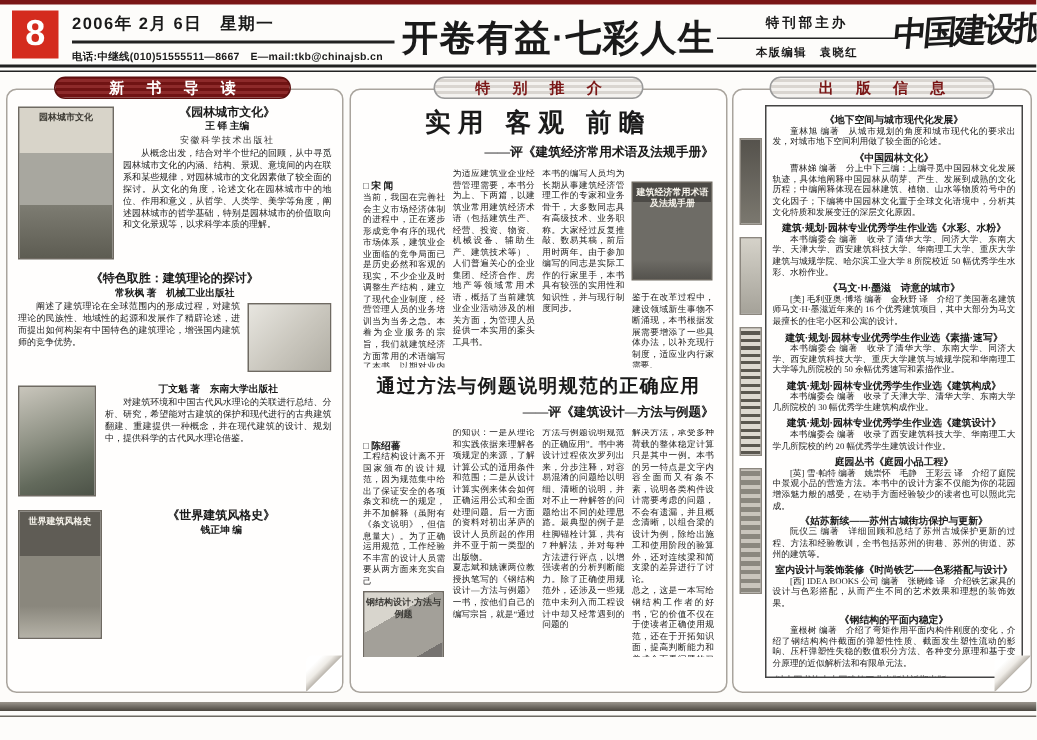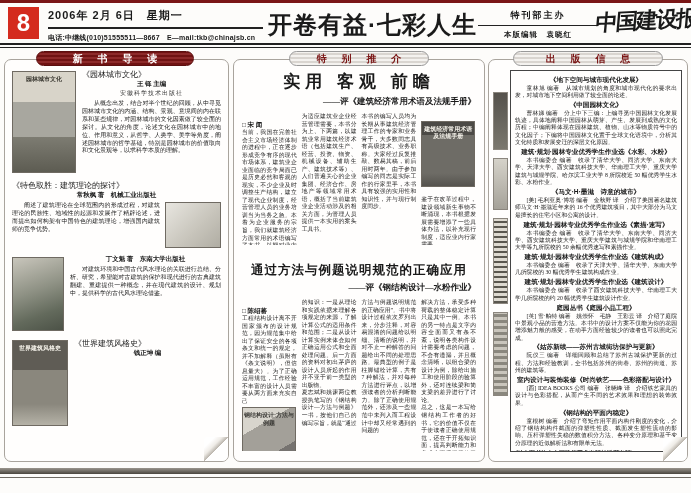--- a/index.html
+++ b/index.html
@@ -67,21 +67,21 @@
   .panel-right { left:488px; width:200px; }
   .curl {
     position:absolute; right:0; bottom:0; width:24px; height:24px;
     background:linear-gradient(315deg,#ffffff 0 48%,#bdb8b0 50%,#efece7 62%,#ffffff 78%);
     border-top-left-radius:4px;
   }
 
   
   .books { padding:9px 7px 4px 7px; }
   .book { overflow:hidden; margin-bottom:5px; }
-  .book-title { font-weight:normal; font-size:8px; text-align:left; font-family:"Liberation Sans", sans-serif; }
+  .book-title { font-weight:bold; font-size:8px; text-align:center; font-family:"Liberation Sans", sans-serif; }
   .book-meta  { font-weight:bold; font-size:6.5px; text-align:center; }
   .book-pub   { font-size:6px; text-align:center; color:#333; letter-spacing:1px; }
   .book-body  { font-size:6px; line-height:1.32; text-align:justify; margin-top:2px; }
   .indent { text-indent:2em; }
   .cover {
     border:1px solid #6f6a62; color:#f7f4ec; overflow:hidden;
     font-size:6px; font-weight:bold; text-align:center; line-height:1.2;
     display:flex; align-items:flex-start; justify-content:center; padding-top:4px;
   }
   .cover.photo1 { float:left;  width:64px; height:102px; margin:2px 6px 2px 0;
@@ -93,21 +93,21 @@
   .cover.photo3 { float:right; width:58px; height:74px;  margin:2px 0 2px 5px;
     background:linear-gradient(#efece4 0 26%, #b9b6ab 26% 70%, #8c897d); color:#44423a; }
   .cover.photo4 { float:left;  width:56px; height:86px;  margin:2px 6px 2px 0;
     background:linear-gradient(#5f5c55 0 35%, #8a877d 35% 75%, #b5b2a7); }
 
   
   .mid-inner { padding:8px 8px 0 8px; }
   .art-title1 { text-align:center; font-weight:bold; font-size:17px; letter-spacing:5px;
     font-family:"Liberation Sans", sans-serif; margin-top:2px; }
   .art-title2 { text-align:center; font-weight:bold; font-size:12.5px; letter-spacing:1px;
-    font-family:"Liberation Sans", sans-serif; margin-top:17px; }
+    font-family:"Liberation Sans", sans-serif; margin-top:4px; }
   .art-sub { text-align:right; font-weight:bold; font-size:8.5px; margin:3px 0 5px 0; }
   .cols { display:flex; gap:5px; }
   .colp { flex:1 1 0; font-size:5.8px; line-height:1.3; text-align:justify; white-space:pre-line; }
   .byline { font-weight:bold; font-size:6.5px; margin-bottom:2px; white-space:nowrap; }
   .cover.mid1 { float:none; width:54px; height:66px; margin:0 0 2px 0;
     background:linear-gradient(#4c4a46 0 20%, #6e6c66 20% 80%, #55534e); }
   .cover.mid2 { float:none; width:54px; height:62px; margin:2px 0 0 0;
     background:linear-gradient(150deg,#d8d5cd 0 30%, #a3a099 30% 70%, #767holder3 70%); 
     background:linear-gradient(150deg,#d8d5cd 0 30%, #a3a099 30% 70%, #767370 70%); color:#3b3a36; }
   .art1-cols { height:132px; overflow:hidden; }
@@ -215,21 +215,21 @@
           <div class="cover mid1">
             <span>建筑经济常用术语及法规手册</span>
           </div>
           <span>鉴于在改革过程中，建设领域新生事物不断涌现，本书根据发展需要增添了一些具体办法，以补充现行制度，适应业内行家需要。</span>
         </div>
       </div>
     </div>
 
     <div>
       <div class="art-title2">通过方法与例题说明规范的正确应用</div>
-      <div class="art-sub">——评《钢结构设计—水粉作业》</div>
+      <div class="art-sub">——评《建筑设计—方法与例题》</div>
       <div class="cols art2-cols">
         <div class="colp">
           <span class="byline">□ 陈绍蕃</span>
           <span>工程结构设计离不开国家颁布的设计规范，因为规范集中给出了保证安全的各项条文和统一的规定，并不加解释（虽附有《条文说明》，但信息量大）。为了正确运用规范，工作经验不丰富的设计人员需要从两方面来充实自己</span>
           <div class="cover mid2">
             <span>钢结构设计·方法与例题</span>
           </div>
         </div>
         <div class="colp">的知识：一是从理论和实践依据来理解各项规定的来源，了解计算公式的适用条件和范围；二是从设计计算实例来体会如何正确运用公式和全面处理问题。后一方面的资料对初出茅庐的设计人员所起的作用并不亚于前一类型的出版物。
 夏志斌和姚谏两位教授执笔写的《钢结构设计—方法与例题》一书，按他们自己的编写宗旨，就是“通过</div>

